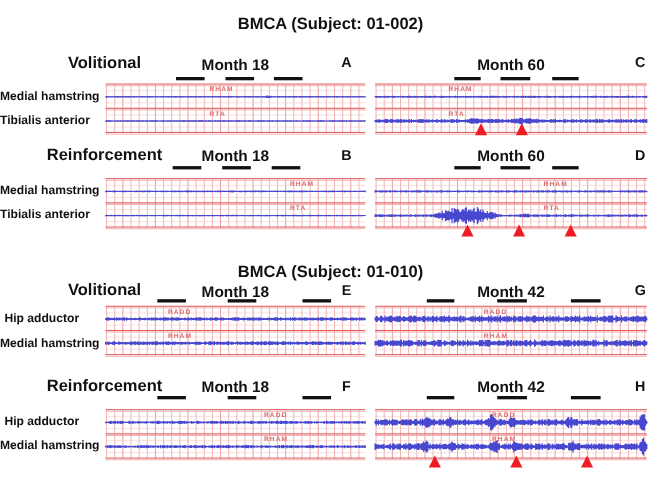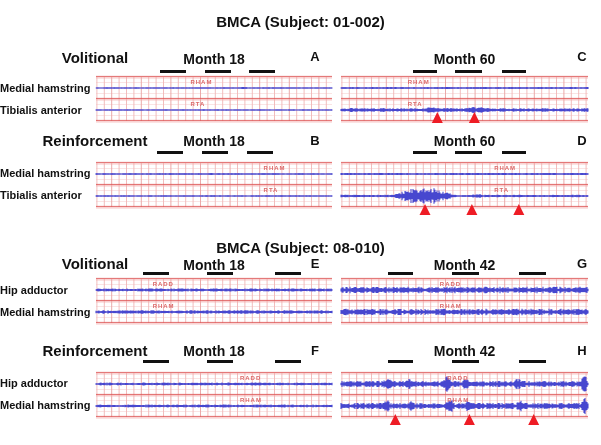--- a/index.html
+++ b/index.html
@@ -8,21 +8,21 @@
   .title{position:absolute;left:0;width:601px;text-align:center;font-weight:bold;
          font-size:15px;line-height:15px;}
   .cond{position:absolute;left:20px;width:150px;text-align:center;font-weight:bold;
         font-size:15px;line-height:14px;}
   .month{position:absolute;text-align:center;font-weight:bold;font-size:14px;line-height:14px;}
   .month.l{left:96px;width:236px;}
   .month.r{left:341px;width:247px;}
   .plet{position:absolute;width:30px;text-align:center;font-weight:bold;font-size:13px;line-height:14px;}
   .plet.l{left:300px;}
   .plet.r{left:567px;}
-  .chan{position:absolute;left:0;width:76px;text-align:left;font-weight:bold;
+  .chan{position:absolute;left:0;width:76px;text-align:center;font-weight:bold;
         font-size:11px;line-height:12px;white-space:nowrap;}
   .bars{position:absolute;height:3px;}
   .bars.l,.paper.l{left:96px;width:236px;}
   .bars.r,.paper.r{left:341px;width:247px;}
   .bars .bar{position:absolute;top:0;height:3px;}
   .paper{position:absolute;height:46px;}
   .paper svg{position:absolute;left:0;top:0;}
   .tlabel{position:absolute;font-size:6px;font-weight:bold;letter-spacing:1px;
           line-height:6px;white-space:nowrap;}
   .tlabel.t1{top:3px;}
@@ -293,21 +293,21 @@
         <path d="M0 32.7L0 35.3M1 32.8L1 35.2M2 33.2L2 34.8M3 33.1L3 34.9M4 32.8L4 35.2M5 32.8L5 35.2M6 32.9L6 35.1M7 32.8L7 35.2M8 33.5L8 34.5M9 32.9L9 35.1M10 33.4L10 34.6M11 32.9L11 35.1M12 33.3L12 34.7M13 32.7L13 35.3M14 32.9L14 35.1M15 32.8L15 35.2M16 33.1L16 34.9M17 33.0L17 35.0M18 32.9L18 35.1M19 33.1L19 34.9M20 33.4L20 34.6M21 33.1L21 34.9M22 33.3L22 34.7M23 32.7L23 35.3M24 32.9L24 35.1M25 33.5L25 34.5M26 33.0L26 35.0M27 33.5L27 34.5M28 33.1L28 34.9M29 33.1L29 34.9M30 33.4L30 34.6M31 33.2L31 34.8M32 32.9L32 35.1M33 33.1L33 34.9M34 33.4L34 34.6M35 33.4L35 34.6M36 33.2L36 34.8M37 32.8L37 35.2M38 33.4L38 34.6M39 32.9L39 35.1M40 33.1L40 34.9M41 33.5L41 34.5M42 32.9L42 35.1M43 33.5L43 34.5M44 32.8L44 35.2M45 33.3L45 34.7M46 33.1L46 34.9M47 32.8L47 35.2M48 33.5L48 34.5M49 33.3L49 34.7M50 33.0L50 35.0M51 32.7L51 35.3M52 33.1L52 34.9M53 33.0L53 35.0M54 32.6L54 35.4M55 32.0L55 36.0M56 32.1L56 35.9M57 32.0L57 36.0M58 31.2L58 36.8M59 31.5L59 36.5M60 32.2L60 35.8M61 29.7L61 38.3M62 31.6L62 36.4M63 31.9L63 36.1M64 29.1L64 38.9M65 29.6L65 38.4M66 30.1L66 37.9M67 29.5L67 38.5M68 30.5L68 37.5M69 30.5L69 37.5M70 27.1L70 40.9M71 31.1L71 36.9M72 27.1L72 40.9M73 28.1L73 39.9M74 28.6L74 39.4M75 27.8L75 40.2M76 28.7L76 39.3M77 30.8L77 37.2M78 30.5L78 37.5M79 29.0L79 39.0M80 28.0L80 40.0M81 29.4L81 38.6M82 27.2L82 40.8M83 26.4L83 41.6M84 30.3L84 37.7M85 28.5L85 39.5M86 29.3L86 38.7M87 28.2L87 39.8M88 30.1L88 37.9M89 28.6L89 39.4M90 27.0L90 41.0M91 30.6L91 37.4M92 30.3L92 37.7M93 26.2L93 41.8M94 27.7L94 40.3M95 30.1L95 37.9M96 28.4L96 39.6M97 31.0L97 37.0M98 28.4L98 39.6M99 30.5L99 37.5M100 31.7L100 36.3M101 31.6L101 36.4M102 29.8L102 38.2M103 31.8L103 36.2M104 31.2L104 36.8M105 31.0L105 37.0M106 30.4L106 37.6M107 30.9L107 37.1M108 32.0L108 36.0M109 31.2L109 36.8M110 32.4L110 35.6M111 32.7L111 35.3M112 32.8L112 35.2M113 33.1L113 34.9M114 32.7L114 35.3M115 33.1L115 34.9M116 33.4L116 34.6M117 33.4L117 34.6M118 33.4L118 34.6M119 33.4L119 34.6M120 33.5L120 34.5M121 33.4L121 34.6M122 33.0L122 35.0M123 33.4L123 34.6M124 33.1L124 34.9M125 33.4L125 34.6M126 33.5L126 34.5M127 33.0L127 35.0M128 33.3L128 34.7M129 33.0L129 35.0M130 33.4L130 34.6M131 33.0L131 35.0M132 32.5L132 35.5M133 32.7L133 35.3M134 33.2L134 34.8M135 32.4L135 35.6M136 32.4L136 35.6M137 32.4L137 35.6M138 32.8L138 35.2M139 32.1L139 35.9M140 32.8L140 35.2M141 32.9L141 35.1M142 33.4L142 34.6M143 33.5L143 34.5M144 32.7L144 35.3M145 33.0L145 35.0M146 32.9L146 35.1M147 33.0L147 35.0M148 32.8L148 35.2M149 33.5L149 34.5M150 33.5L150 34.5M151 33.1L151 34.9M152 32.9L152 35.1M153 33.2L153 34.8M154 33.0L154 35.0M155 33.5L155 34.5M156 32.8L156 35.2M157 32.8L157 35.2M158 33.0L158 35.0M159 32.9L159 35.1M160 33.5L160 34.5M161 33.4L161 34.6M162 33.2L162 34.8M163 33.0L163 35.0M164 33.3L164 34.7M165 32.7L165 35.3M166 33.2L166 34.8M167 33.2L167 34.8M168 33.5L168 34.5M169 32.9L169 35.1M170 33.4L170 34.6M171 33.4L171 34.6M172 33.0L172 35.0M173 32.8L173 35.2M174 33.0L174 35.0M175 33.5L175 34.5M176 32.9L176 35.1M177 33.3L177 34.7M178 32.8L178 35.2M179 32.8L179 35.2M180 33.1L180 34.9M181 33.1L181 34.9M182 33.3L182 34.7M183 33.3L183 34.7M184 33.3L184 34.7M185 33.4L185 34.6M186 33.1L186 34.9M187 33.0L187 35.0M188 33.2L188 34.8M189 33.2L189 34.8M190 33.3L190 34.7M191 33.2L191 34.8M192 33.1L192 34.9M193 33.0L193 35.0M194 33.1L194 34.9M195 33.3L195 34.7M196 33.5L196 34.5M197 33.5L197 34.5M198 33.5L198 34.5M199 32.9L199 35.1M200 33.4L200 34.6M201 33.3L201 34.7M202 33.4L202 34.6M203 32.9L203 35.1M204 33.3L204 34.7M205 33.4L205 34.6M206 33.3L206 34.7M207 33.5L207 34.5M208 33.4L208 34.6M209 33.1L209 34.9M210 33.4L210 34.6M211 32.9L211 35.1M212 32.7L212 35.3M213 32.9L213 35.1M214 32.9L214 35.1M215 33.2L215 34.8M216 33.1L216 34.9M217 33.1L217 34.9M218 33.2L218 34.8M219 33.3L219 34.7M220 33.5L220 34.5M221 33.1L221 34.9M222 33.2L222 34.8M223 33.5L223 34.5M224 32.9L224 35.1M225 33.2L225 34.8M226 33.2L226 34.8M227 33.1L227 34.9M228 33.3L228 34.7M229 33.2L229 34.8M230 33.3L230 34.7M231 32.8L231 35.2M232 32.8L232 35.2M233 33.5L233 34.5M234 32.9L234 35.1M235 33.3L235 34.7M236 32.8L236 35.2M237 33.3L237 34.7M238 32.7L238 35.3M239 32.9L239 35.1M240 33.4L240 34.6M241 33.4L241 34.6M242 32.9L242 35.1M243 33.2L243 34.8M244 33.4L244 34.6M245 33.5L245 34.5M246 33.1L246 34.9M247 33.5L247 34.5" stroke="#4747cf" stroke-width="1.1" fill="none"></path>
         <line x1="0" y1="34" x2="247" y2="34" stroke="#4747cf" stroke-width="0.9"></line>
         <polygon points="78.5,53 89.5,53 84.0,42" fill="#ee1c25"></polygon>
         <polygon points="125.4,53 136.4,53 130.9,42" fill="#ee1c25"></polygon>
         <polygon points="172.3,53 183.3,53 177.8,42" fill="#ee1c25"></polygon>
       </svg>
     <span class="tlabel t1" style="color: rgb(219, 106, 106); left: 62%;">RHAM</span>
     <span class="tlabel t2" style="color: rgb(219, 106, 106); left: 62%;">RTA</span>
   </div>
 
-  <div class="title" style="top:240px">BMCA (Subject: 08-010)</div>
+  <div class="title" style="top:240px">BMCA (Subject: 01-010)</div>
 
   <div class="cond" style="top:257px">Volitional</div>
   <div class="month l" style="top:258px">Month 18</div>
   <div class="plet l" style="top:257px">E</div>
   <div class="month r" style="top:258px">Month 42</div>
   <div class="plet r" style="top:257px">G</div>
   <div class="chan" style="top:284px">Hip adductor</div>
   <div class="chan" style="top:306px">Medial hamstring</div>
   <div class="bars l" style="top:272px">
       <span class="bar" style="left:20.0%;width:11.0%;background:#111111"></span>

